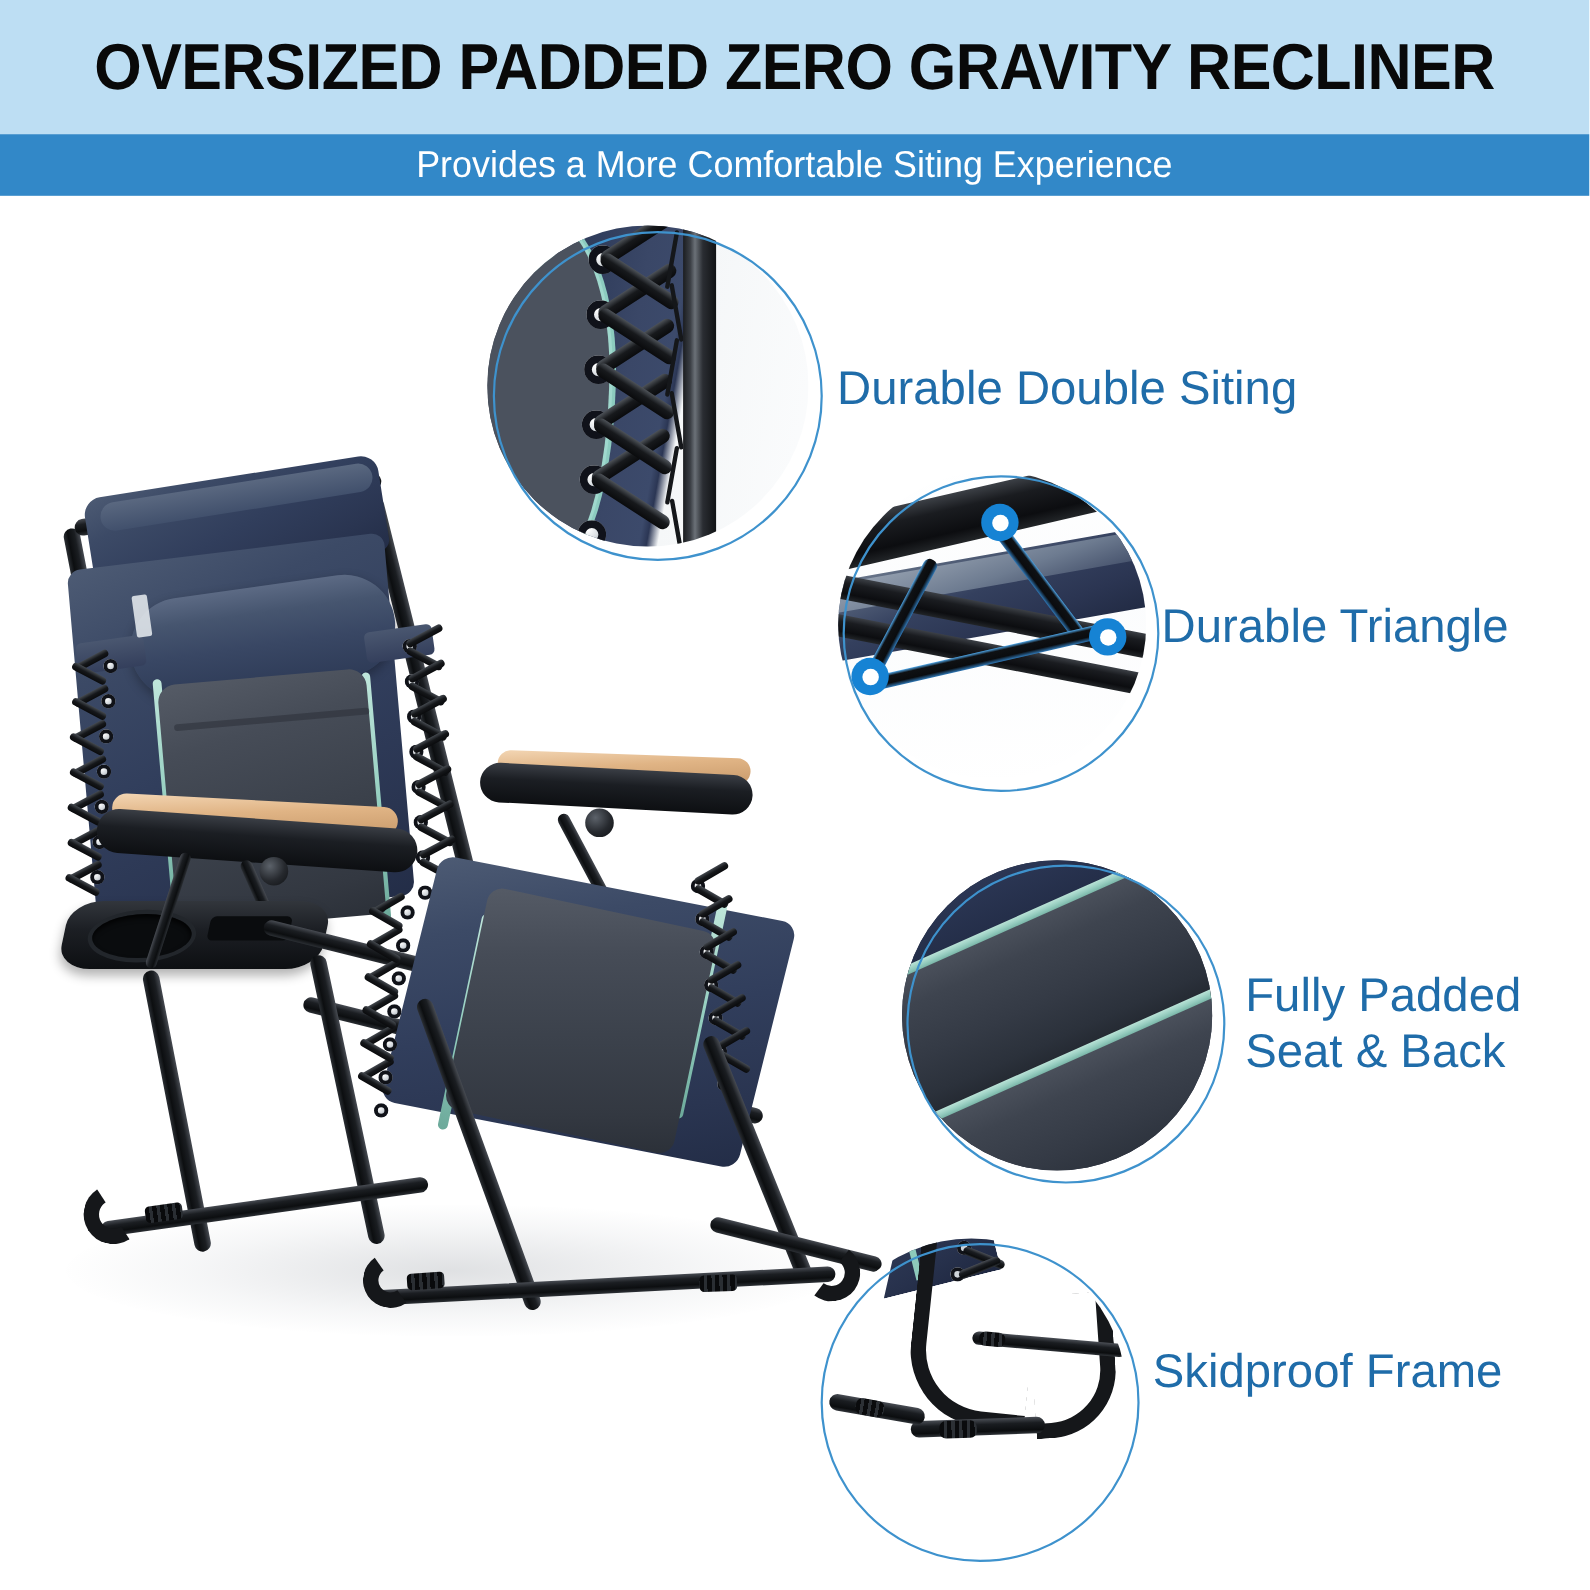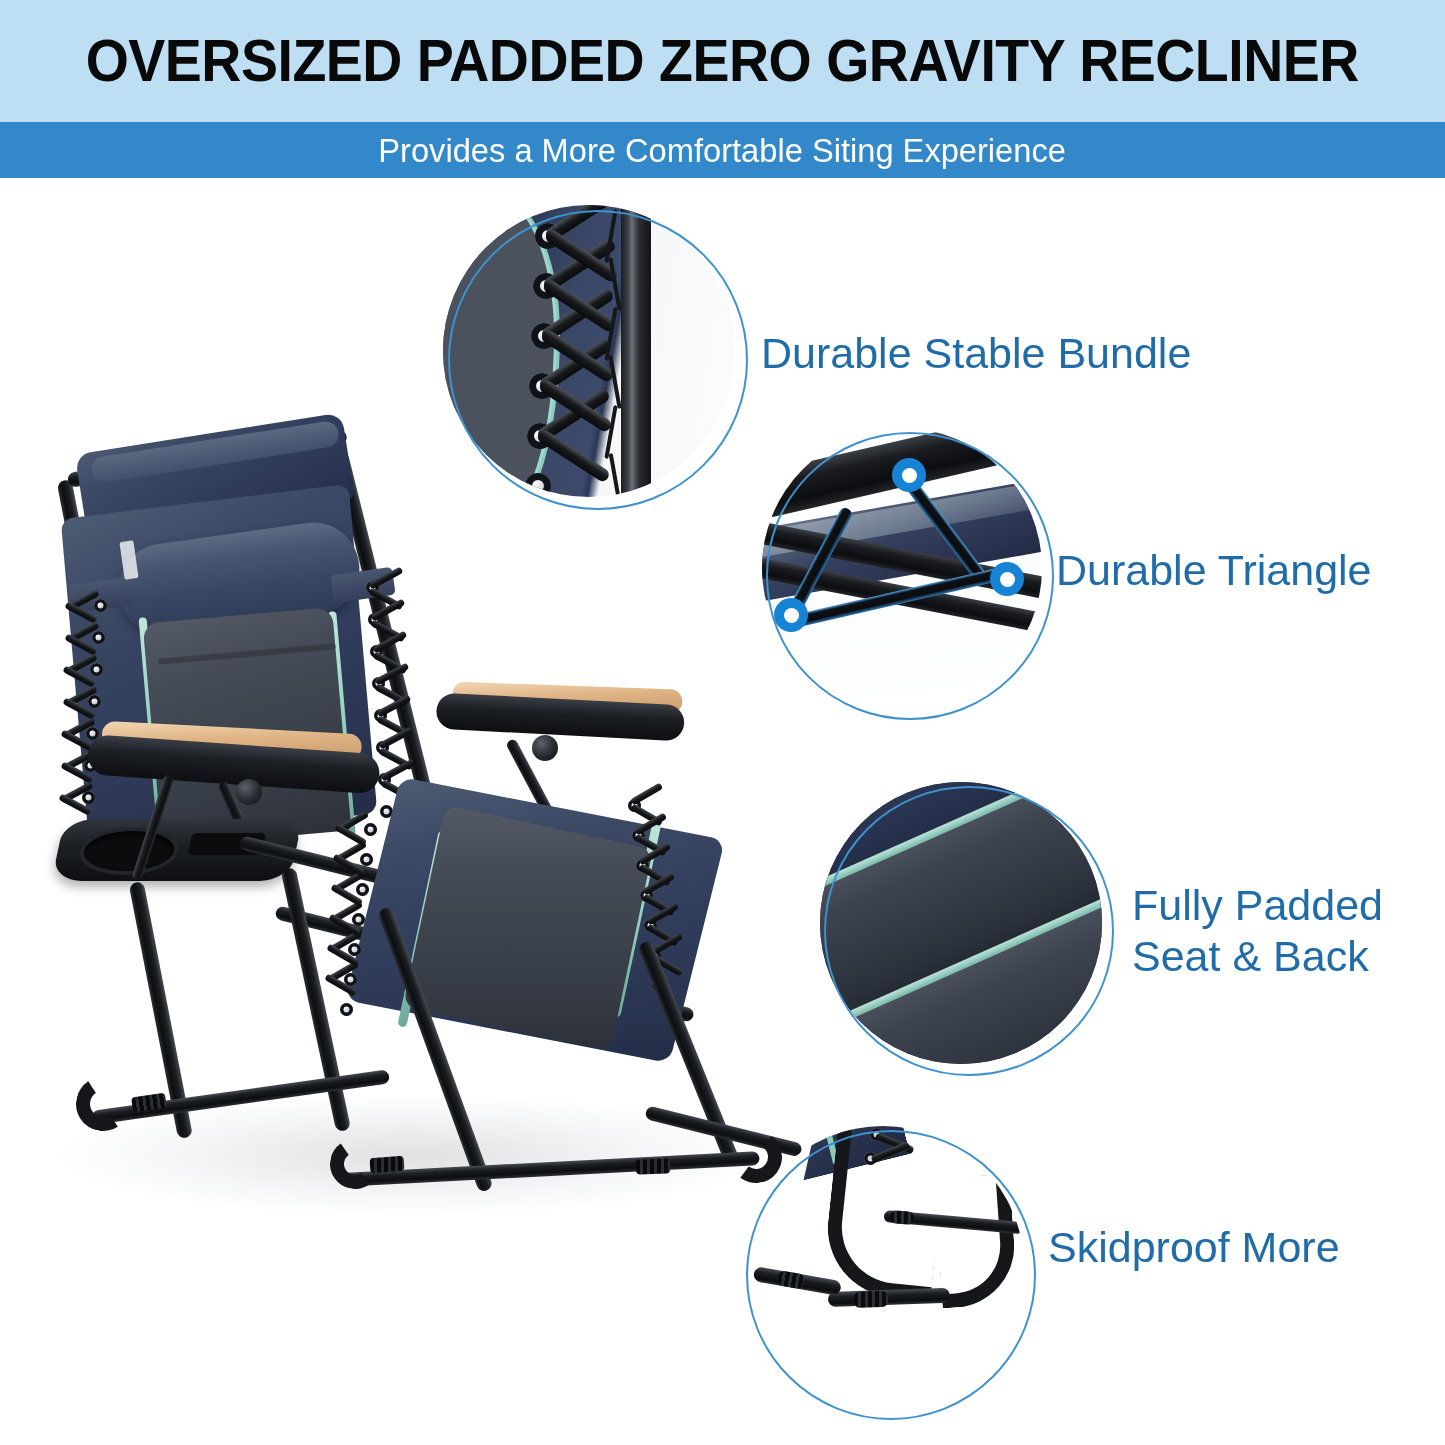--- a/index.html
+++ b/index.html
@@ -464,21 +464,21 @@
     <div class="vcord" style="left:166px; top:102px; height:54px; transform:rotate(10deg);"></div>
     <div class="vcord" style="left:170px; top:150px; height:54px; transform:rotate(-10deg);"></div>
     <div class="vcord" style="left:166px; top:200px; height:54px; transform:rotate(10deg);"></div>
     <div class="vcord" style="left:170px; top:248px; height:50px; transform:rotate(-10deg);"></div>
   </div>
 
   <div class="pole" style="left:178px;"></div>
   <div class="callout-ring" style="left:-5px; top:-5px; width:302px; height:302px; border-color:#9ec9e6;"></div>
 </div>
 <div class="callout-ring" style="left:448px; top:210px; width:300px; height:300px; border-color:#3e92cd;"></div>
-<div class="callout-label" style="left:761px; top:328px; width:540px;">Durable Stable Bundle</div>
+<div class="callout-label" style="left:761px; top:328px; width:540px;">Durable Double Siting</div>
 
 <div class="callout-circle" id="c2" style="left:762px; top:428px; width:280px; height:280px;">
   <div class="bg"></div>
 
   <div class="cushion" style="left:-30px; top:76px; width:340px; height:72px; transform:rotate(-10deg);"></div>
   <div class="cushion-hi" style="left:-20px; top:80px; width:300px; height:26px; transform:rotate(-10deg);"></div>
 
   <div class="armbar" style="left:-14px; top:14px; width:296px; height:46px; transform:rotate(-13deg);
               border-radius:8px 18px 10px 6px;"></div>
 
@@ -544,13 +544,13 @@
 
   <div class="bar" style="left:12px; top:140px; width:88px; height:15px; transform:rotate(10deg);"></div>
   <div class="grip" style="left:36px; top:144px; width:26px; height:15px; transform:rotate(10deg);"></div>
   <div class="grip" style="left:112px; top:166px; width:34px; height:16px; transform:rotate(-2deg);"></div>
 
   <div class="bar" style="left:142px; top:84px; width:140px; height:12px; transform:rotate(5deg);"></div>
   <div class="grip" style="left:148px; top:84px; width:24px; height:13px; transform:rotate(5deg);"></div>
   <div class="callout-ring" style="left:-5px; top:-5px; width:292px; height:292px; border-color:#9ec9e6;"></div>
 </div>
 <div class="callout-ring" style="left:746px; top:1130px; width:290px; height:290px; border-color:#3e92cd;"></div>
-<div class="callout-label" style="left:1048px; top:1222px; width:380px;">Skidproof More</div>
+<div class="callout-label" style="left:1048px; top:1222px; width:380px;">Skidproof Frame</div>
 
 </body></html>

